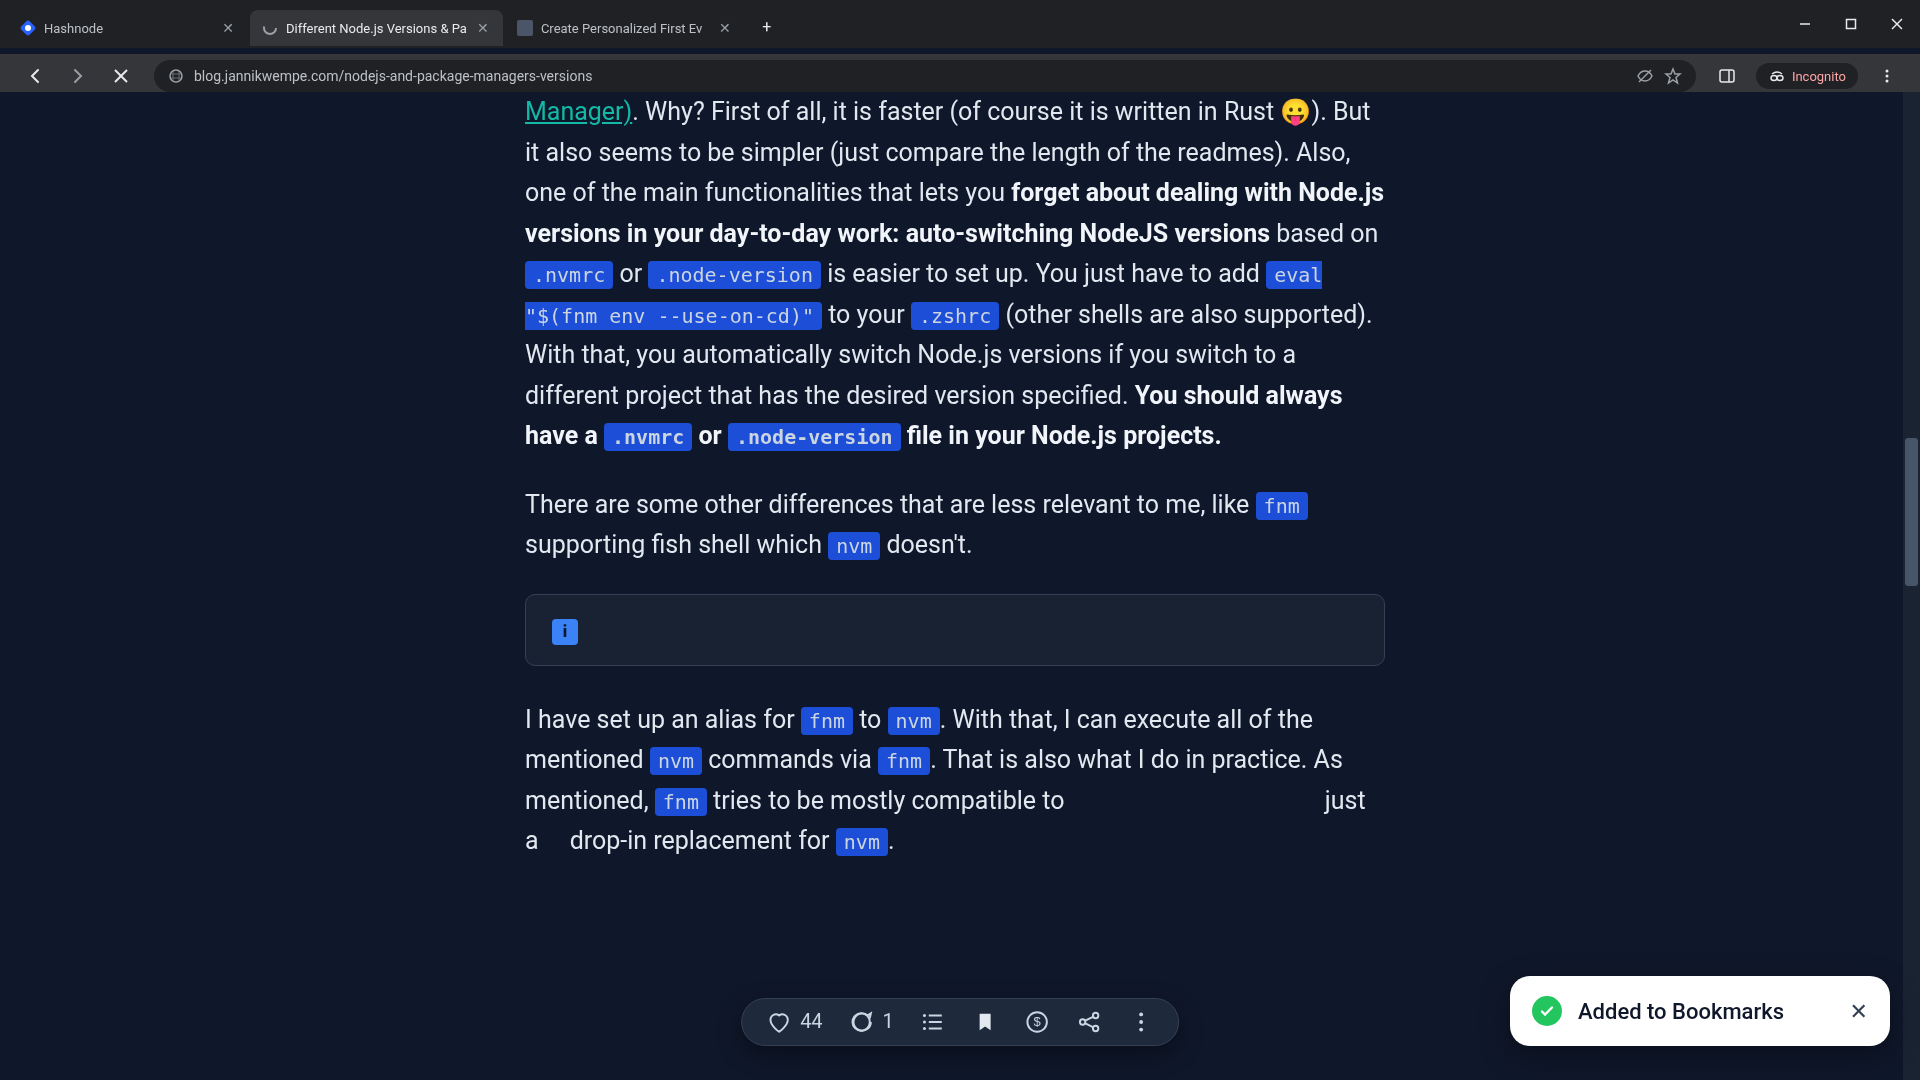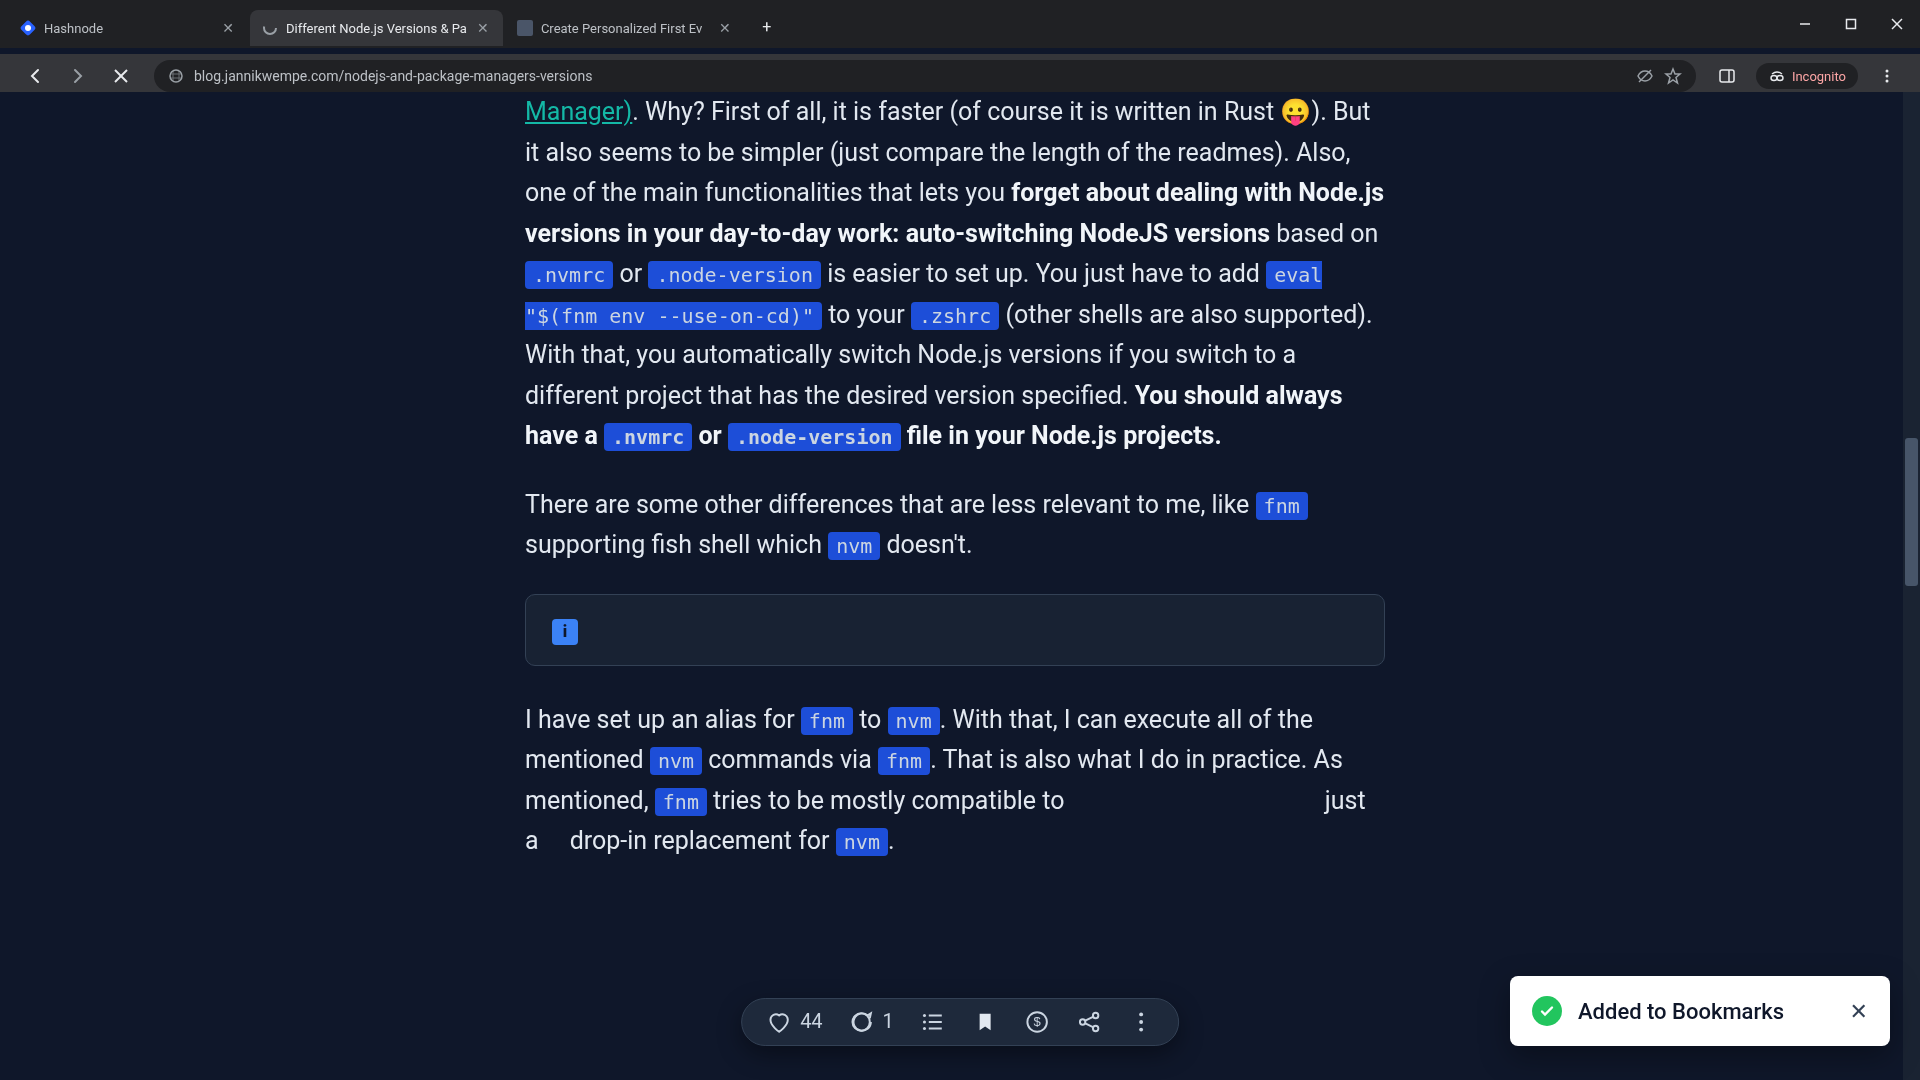--- a/index.html
+++ b/index.html
@@ -233,21 +233,21 @@
     justify-content: center;
   }
 
   
   .toast {
     position: absolute;
     right: 30px;
     bottom: 34px;
     background: #fff;
     color: #0f172a;
-    border-radius: 8px;
+    border-radius: 20px;
     padding: 20px 22px;
     display: flex;
     align-items: center;
     gap: 16px;
     box-shadow: 0 10px 30px rgba(0,0,0,0.35);
     min-width: 380px;
   }
   .toast-check {
     width: 30px;
     height: 30px;

